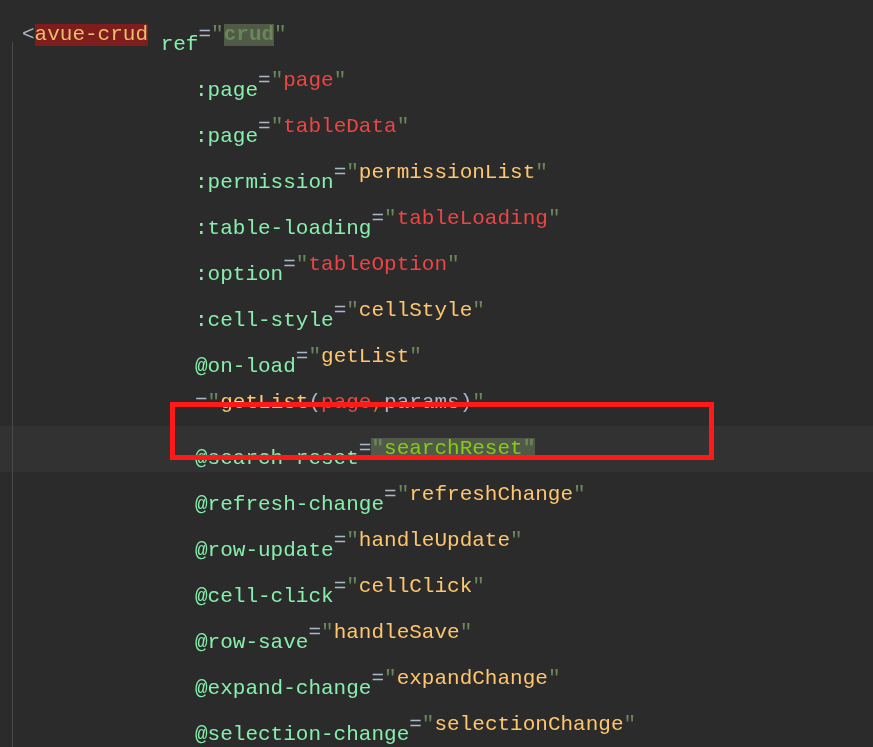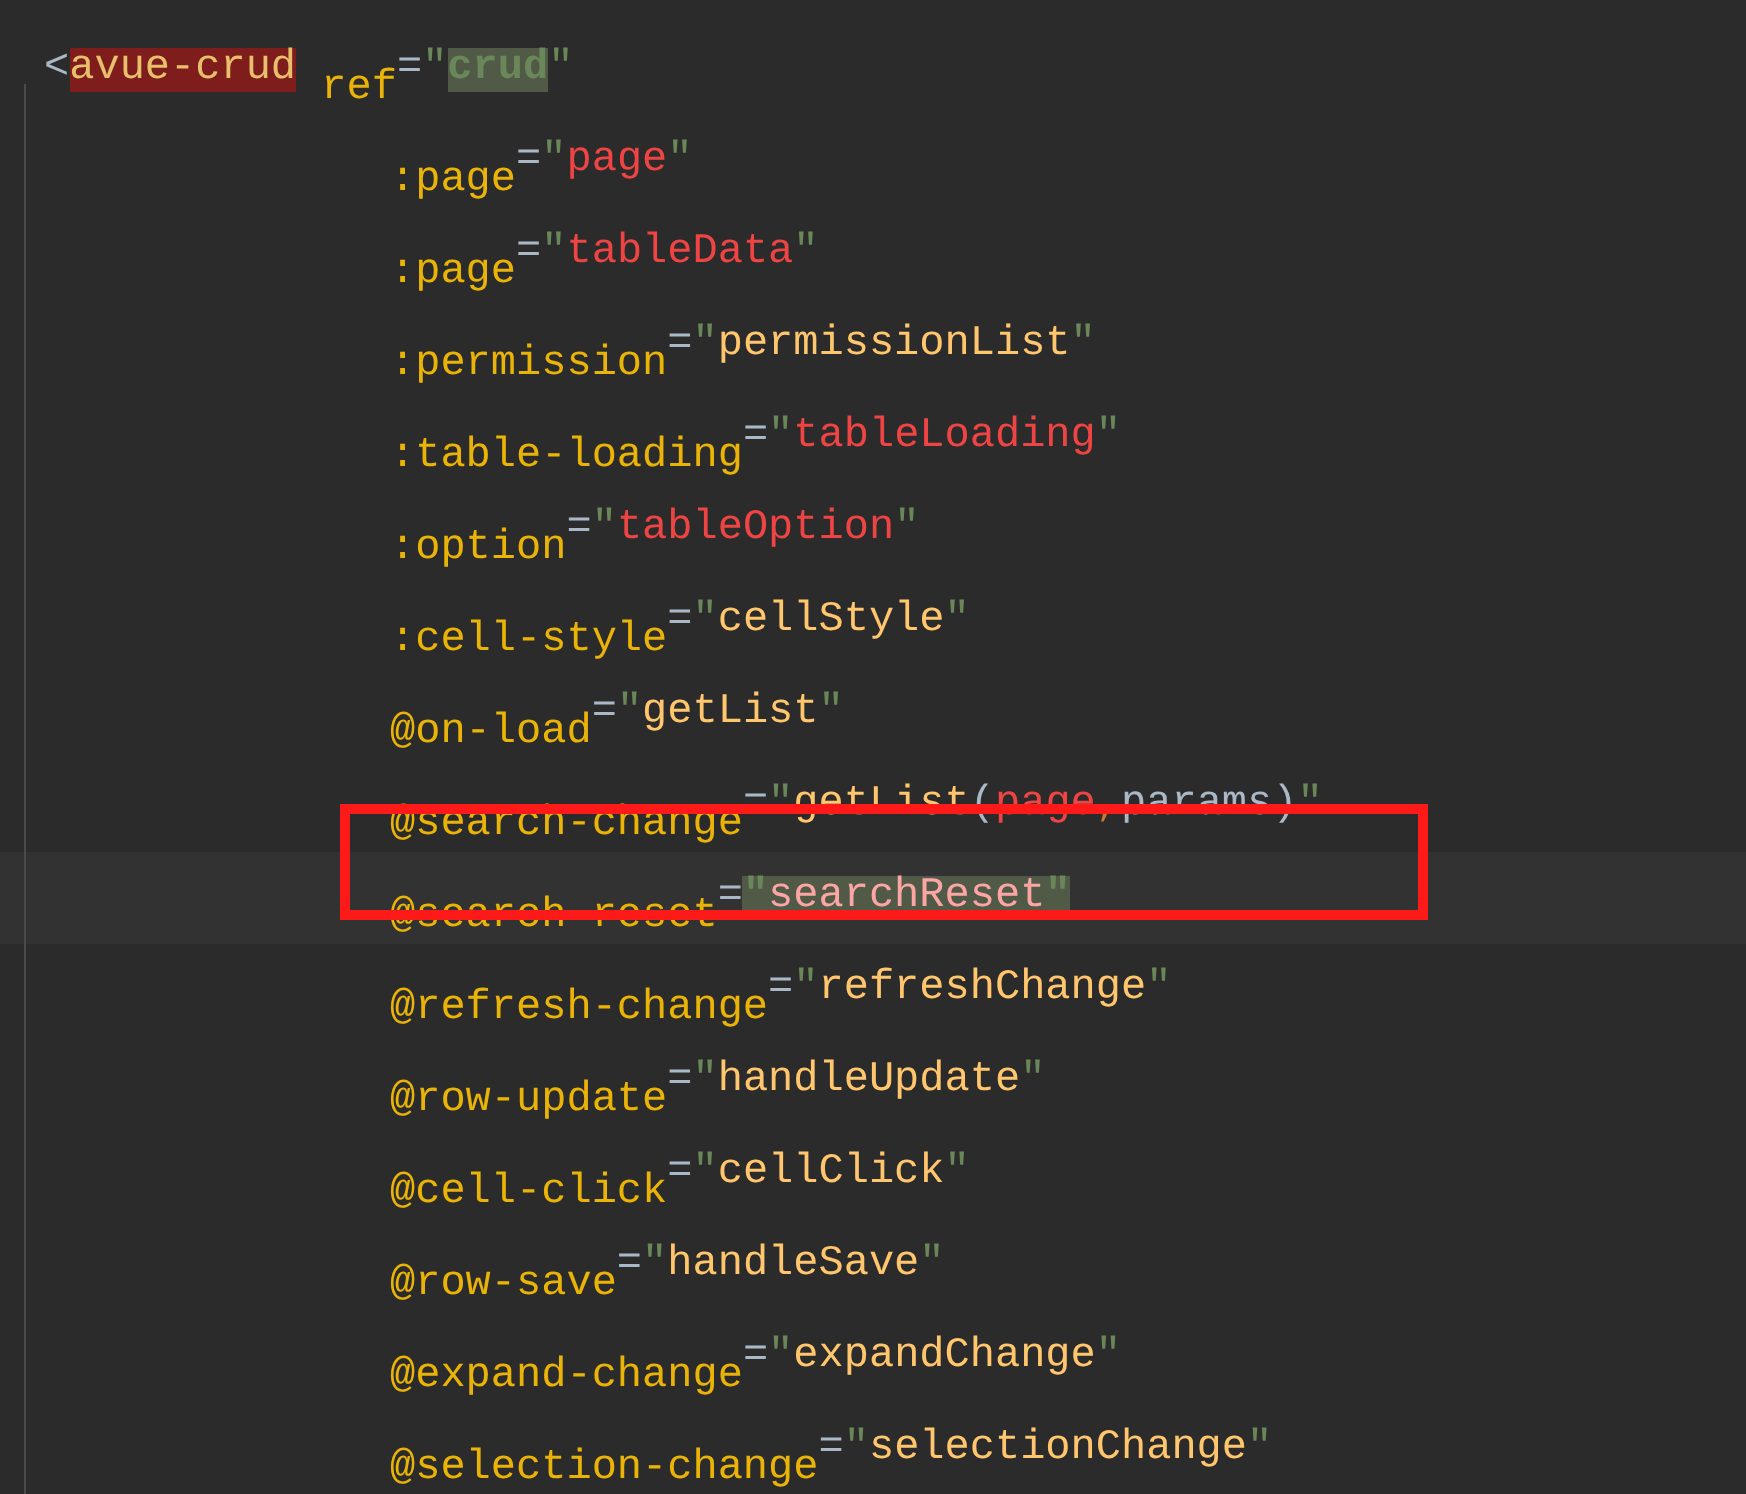--- a/index.html
+++ b/index.html
@@ -38,21 +38,21 @@
       background-color: #4a4a4a;
     }
     .bracket {
       color: #a9b7c6;
     }
     .tag-name {
       color: #e8bf6a;
       background-color: #7f1d1d;
     }
     .attr-name {
-      color: #eab308;
+      color: #86efac;
       margin-top: 20px;
     }
     .eq {
       color: #a9b7c6;
     }
     .quote {
       color: #6a8759;
     }
     .attr-value {
       color: #a9b7c6;
@@ -62,21 +62,21 @@
     }
     .attr-value-purple {
       color: #ef4444;
     }
     .attr-value-highlight {
       color: #6a8759;
       background-color: #515a46;
       font-weight: bold;
     }
     .attr-value-highlight-yellow {
-      color: #fca5a5;
+      color: #84cc16;
       background-color: #515a46;
     }
     .paren {
       color: #a9b7c6;
     }
     .comma {
       color: #cc7832;
     }
     .highlighted-line {
       background-color: #323232;
@@ -172,21 +172,20 @@
 
   <div class="line indent2">
     <span class="attr-name">@on-load</span>
       <span class="eq">=</span>
       <span class="quote">"</span>
       <span class="attr-value-yellow">getList</span>
       <span class="quote">"</span>
   </div>
 
   <div class="line indent2">
-    <span class="attr-name">@search-change</span>
       <span class="eq">=</span>
       <span class="quote">"</span>
       <span class="attr-value-yellow">getList</span>
       <span class="paren">(</span>
       <span class="attr-value-purple">page</span>
       <span class="comma">,</span>
       <span> </span>
       <span class="attr-value">params</span>
       <span class="paren">)</span>
       <span class="quote">"</span>

